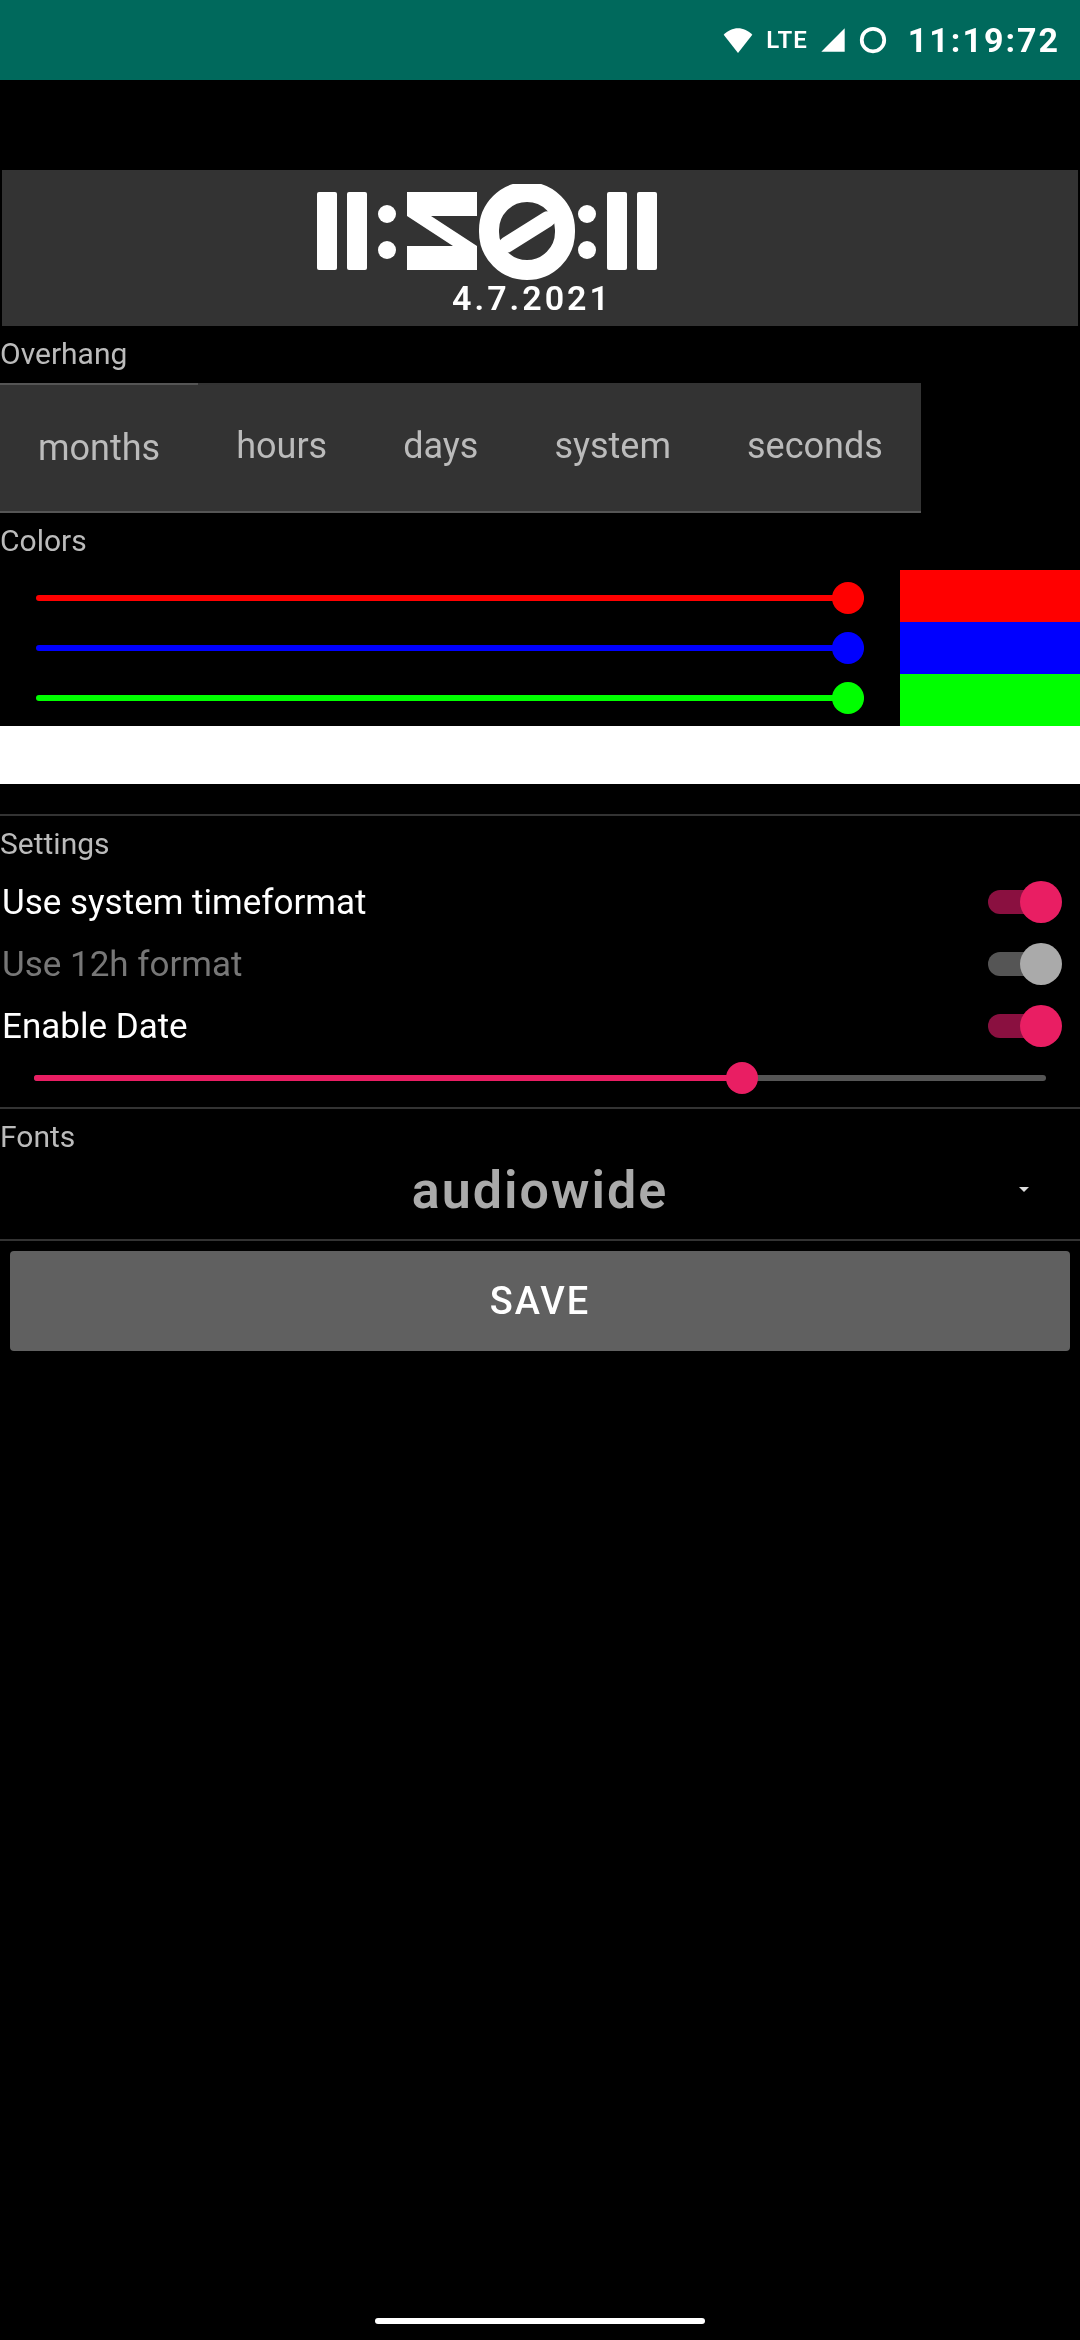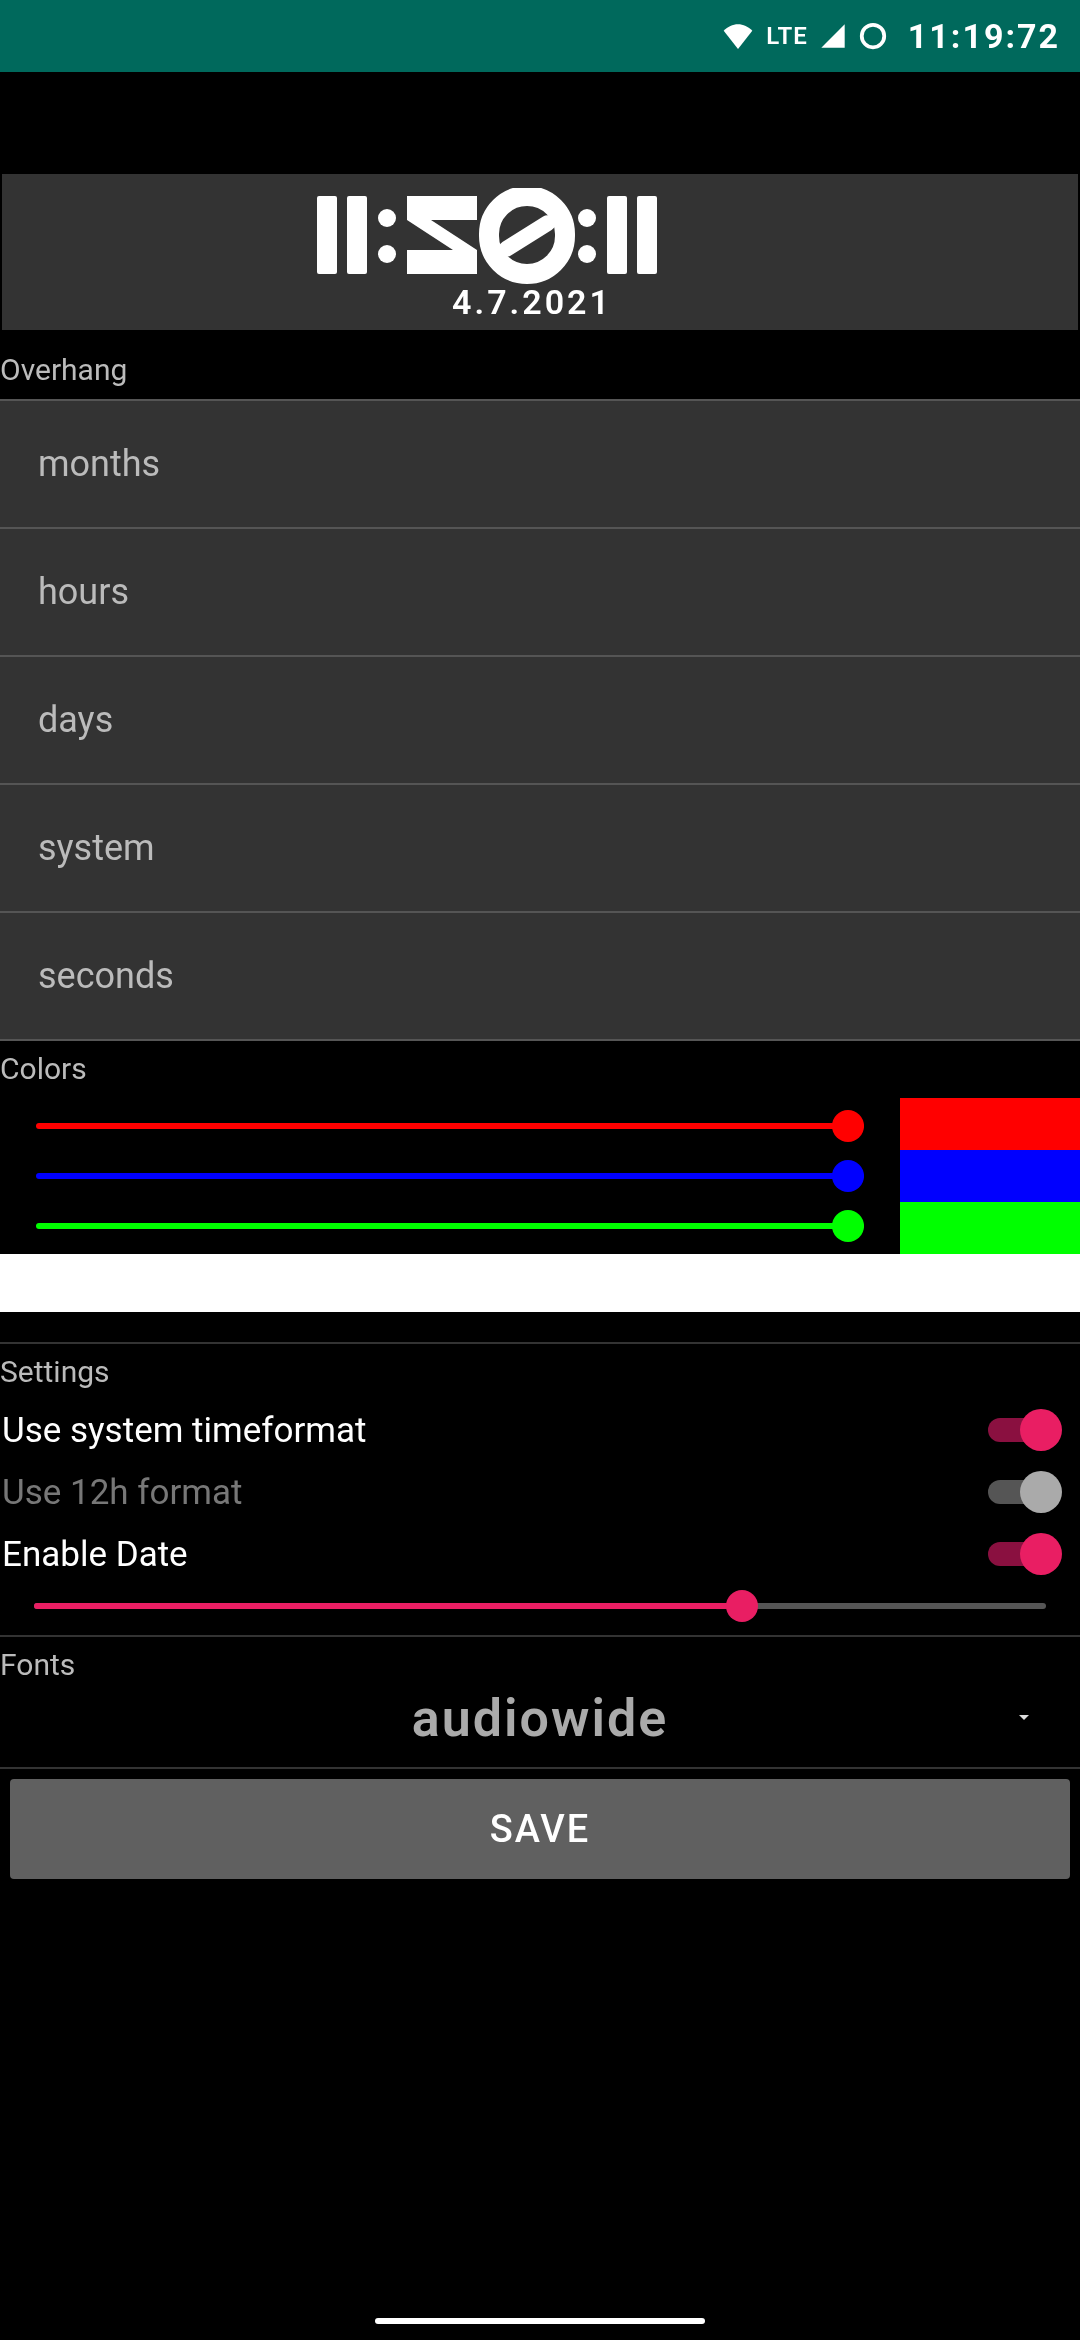--- a/index.html
+++ b/index.html
@@ -1,35 +1,35 @@
 <!DOCTYPE html>
 <html><head>
 <meta charset="utf-8">
 <style>
   * { box-sizing: border-box; margin: 0; padding: 0; }
   html, body { width: 1080px; height: 2340px; background: #000; font-family: Roboto, Arial, sans-serif; overflow: hidden; }
   
   
-  .status-bar { height: 72px; background: #00695c; display: flex; justify-content: flex-end; align-items: center; padding: 0 20px; gap: 12px; color: #fff; }
+  .status-bar { height: 80px; background: #00695c; display: flex; justify-content: flex-end; align-items: center; padding: 0 20px; gap: 12px; color: #fff; }
   .status-bar .lte { font-size: 24px; font-weight: 600; letter-spacing: 1px; }
   .status-bar .time { font-size: 34px; font-weight: 700; letter-spacing: 2px; margin-left: 8px; text-align: right; }
   .wifi-icon svg, .signal-icon svg, .circle-icon svg { display: block; }
   
   
   .gap { height: 90px; background: #000; }
   
   
-  .clock-preview { background: #333333; margin: 12px 2px; padding: 14px 16px 8px 0; text-align: center; }
+  .clock-preview { background: #333333; margin: 0 2px; padding: 14px 16px 8px 0; text-align: center; }
   .clock-date { color: #fff; font-size: 34px; font-weight: 600; letter-spacing: 3px; margin-top: -6px; }
   
   
   .section-label { color: #bbb; font-size: 30px; text-align: left; padding: 10px 0 12px 0; background: #000; }
   
   
-  .ov-list { display: flex; flex-direction: column; }
+  .ov-list { display: flex; flex-direction: row; }
   .ov-item { background: #333333; color: #bbb; font-size: 36px; padding: 42px 38px; border-bottom: 2px solid #555; }
   .ov-item:first-child { border-top: 2px solid #555; }
   
   
   .colors-block { background: #000; padding: 0 0 0 0; }
   .colors-row { display: flex; align-items: stretch; }
   .sliders-col { flex: 1; padding: 14px 36px 14px 36px; display: flex; flex-direction: column; justify-content: space-around; gap: 22px; }
   .cslider { position: relative; height: 28px; display:flex; align-items:center; }
   .cslider .track { height: 6px; width: 100%; border-radius: 3px; }
   .cslider .thumb { position: absolute; width: 32px; height: 32px; border-radius: 50%; right: 0; top: -2px; }

